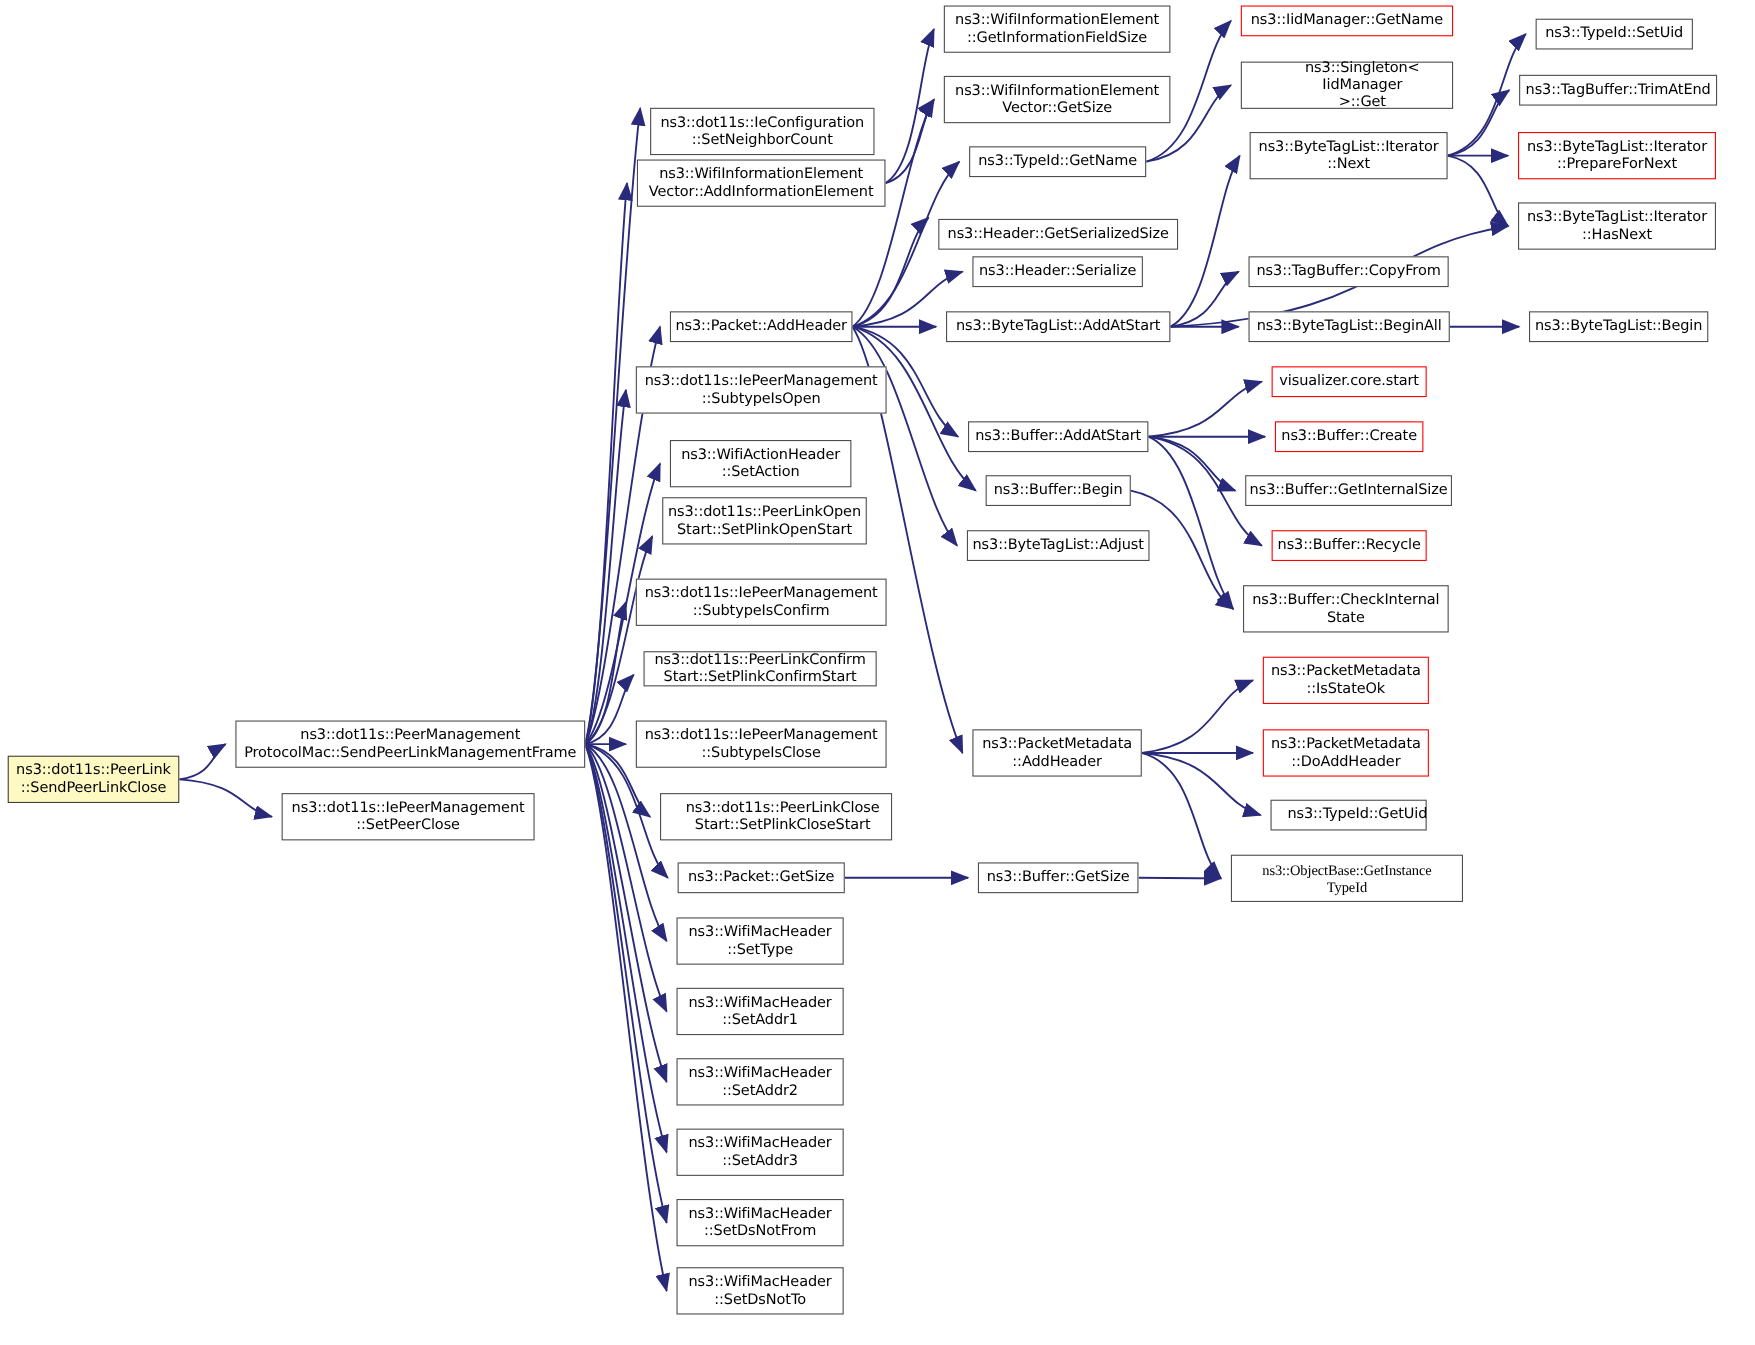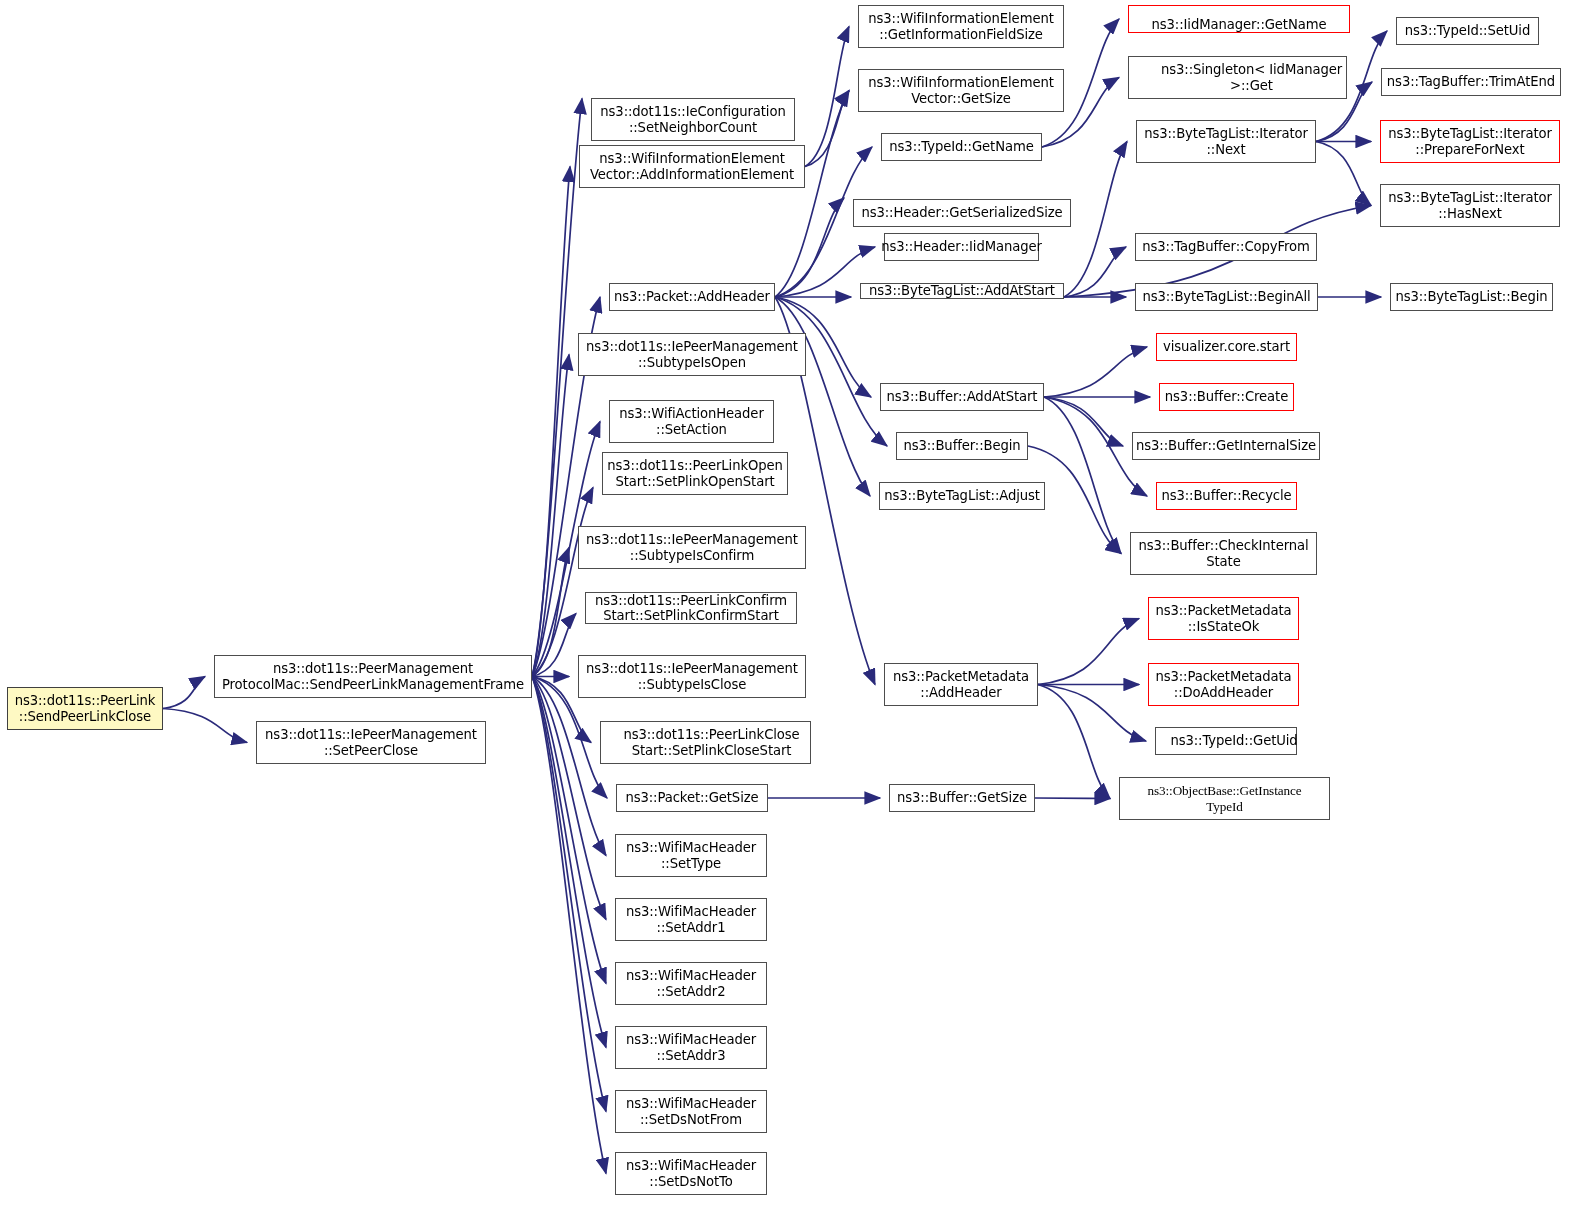--- a/index.html
+++ b/index.html
@@ -128,30 +128,30 @@
 ::SetDsNotFrom</span></div>
       <div class="node" style="left: 615px; top: 1152px; width: 152px; height: 43px;"><span>ns3::WifiMacHeader
 ::SetDsNotTo</span></div>
       <div class="node" style="left: 609px; top: 283px; width: 166px; height: 28px;"><span>ns3::Packet::AddHeader</span></div>
       <div class="node" style="left: 858px; top: 5px; width: 206px; height: 43px;"><span>ns3::WifiInformationElement
 ::GetInformationFieldSize</span></div>
       <div class="node" style="left: 858px; top: 69px; width: 206px; height: 43px;"><span>ns3::WifiInformationElement
 Vector::GetSize</span></div>
       <div class="node" style="left: 881px; top: 133px; width: 161px; height: 28px;"><span>ns3::TypeId::GetName</span></div>
       <div class="node" style="left: 853px; top: 199px; width: 218px; height: 28px;"><span>ns3::Header::GetSerializedSize</span></div>
-      <div class="node" style="left: 884px; top: 233px; width: 155px; height: 28px;"><span>ns3::Header::IidManager</span></div>
-      <div class="node" style="left: 860px; top: 283px; width: 204px; height: 16px;"><span>ns3::ByteTagList::AddAtStart</span></div>
+      <div class="node" style="left: 884px; top: 233px; width: 155px; height: 28px;"><span>ns3::Header::Serialize</span></div>
+      <div class="node" style="left: 860px; top: 283px; width: 204px; height: 28px;"><span>ns3::ByteTagList::AddAtStart</span></div>
       <div class="node" style="left: 880px; top: 383px; width: 164px; height: 28px;"><span>ns3::Buffer::AddAtStart</span></div>
       <div class="node" style="left: 896px; top: 432px; width: 132px; height: 28px;"><span>ns3::Buffer::Begin</span></div>
       <div class="node" style="left: 879px; top: 482px; width: 166px; height: 28px;"><span>ns3::ByteTagList::Adjust</span></div>
       <div class="node" style="left: 884px; top: 663px; width: 154px; height: 43px;"><span>ns3::PacketMetadata
 ::AddHeader</span></div>
       <div class="node" style="left: 889px; top: 784px; width: 146px; height: 28px;"><span>ns3::Buffer::GetSize</span></div>
-      <div class="node red" style="left: 1128px; top: 5px; width: 222px; height: 28px; align-items: flex-end;"><span>ns3::IidManager::GetName</span></div>
-      <div class="node" style="left: 1128px; top: 56px; width: 219px; height: 43px; padding-left: 28px;"><span>ns3::Singleton&lt; IidManager
+      <div class="node red" style="left: 1128px; top: 5px; width: 193px; height: 28px;"><span>ns3::IidManager::GetName</span></div>
+      <div class="node" style="left: 1128px; top: 56px; width: 193px; height: 43px; padding-left: 28px;"><span>ns3::Singleton&lt; IidManager
 &gt;::Get</span></div>
       <div class="node" style="left: 1136px; top: 120px; width: 180px; height: 43px;"><span>ns3::ByteTagList::Iterator
 ::Next</span></div>
       <div class="node" style="left: 1135px; top: 233px; width: 182px; height: 28px;"><span>ns3::TagBuffer::CopyFrom</span></div>
       <div class="node" style="left: 1135px; top: 283px; width: 183px; height: 28px;"><span>ns3::ByteTagList::BeginAll</span></div>
       <div class="node red" style="left: 1156px; top: 333px; width: 141px; height: 28px;"><span>visualizer.core.start</span></div>
       <div class="node red" style="left: 1159px; top: 383px; width: 135px; height: 28px;"><span>ns3::Buffer::Create</span></div>
       <div class="node" style="left: 1132px; top: 432px; width: 188px; height: 28px;"><span>ns3::Buffer::GetInternalSize</span></div>
       <div class="node red" style="left: 1156px; top: 482px; width: 141px; height: 28px;"><span>ns3::Buffer::Recycle</span></div>
       <div class="node" style="left: 1130px; top: 532px; width: 187px; height: 43px;"><span>ns3::Buffer::CheckInternal

